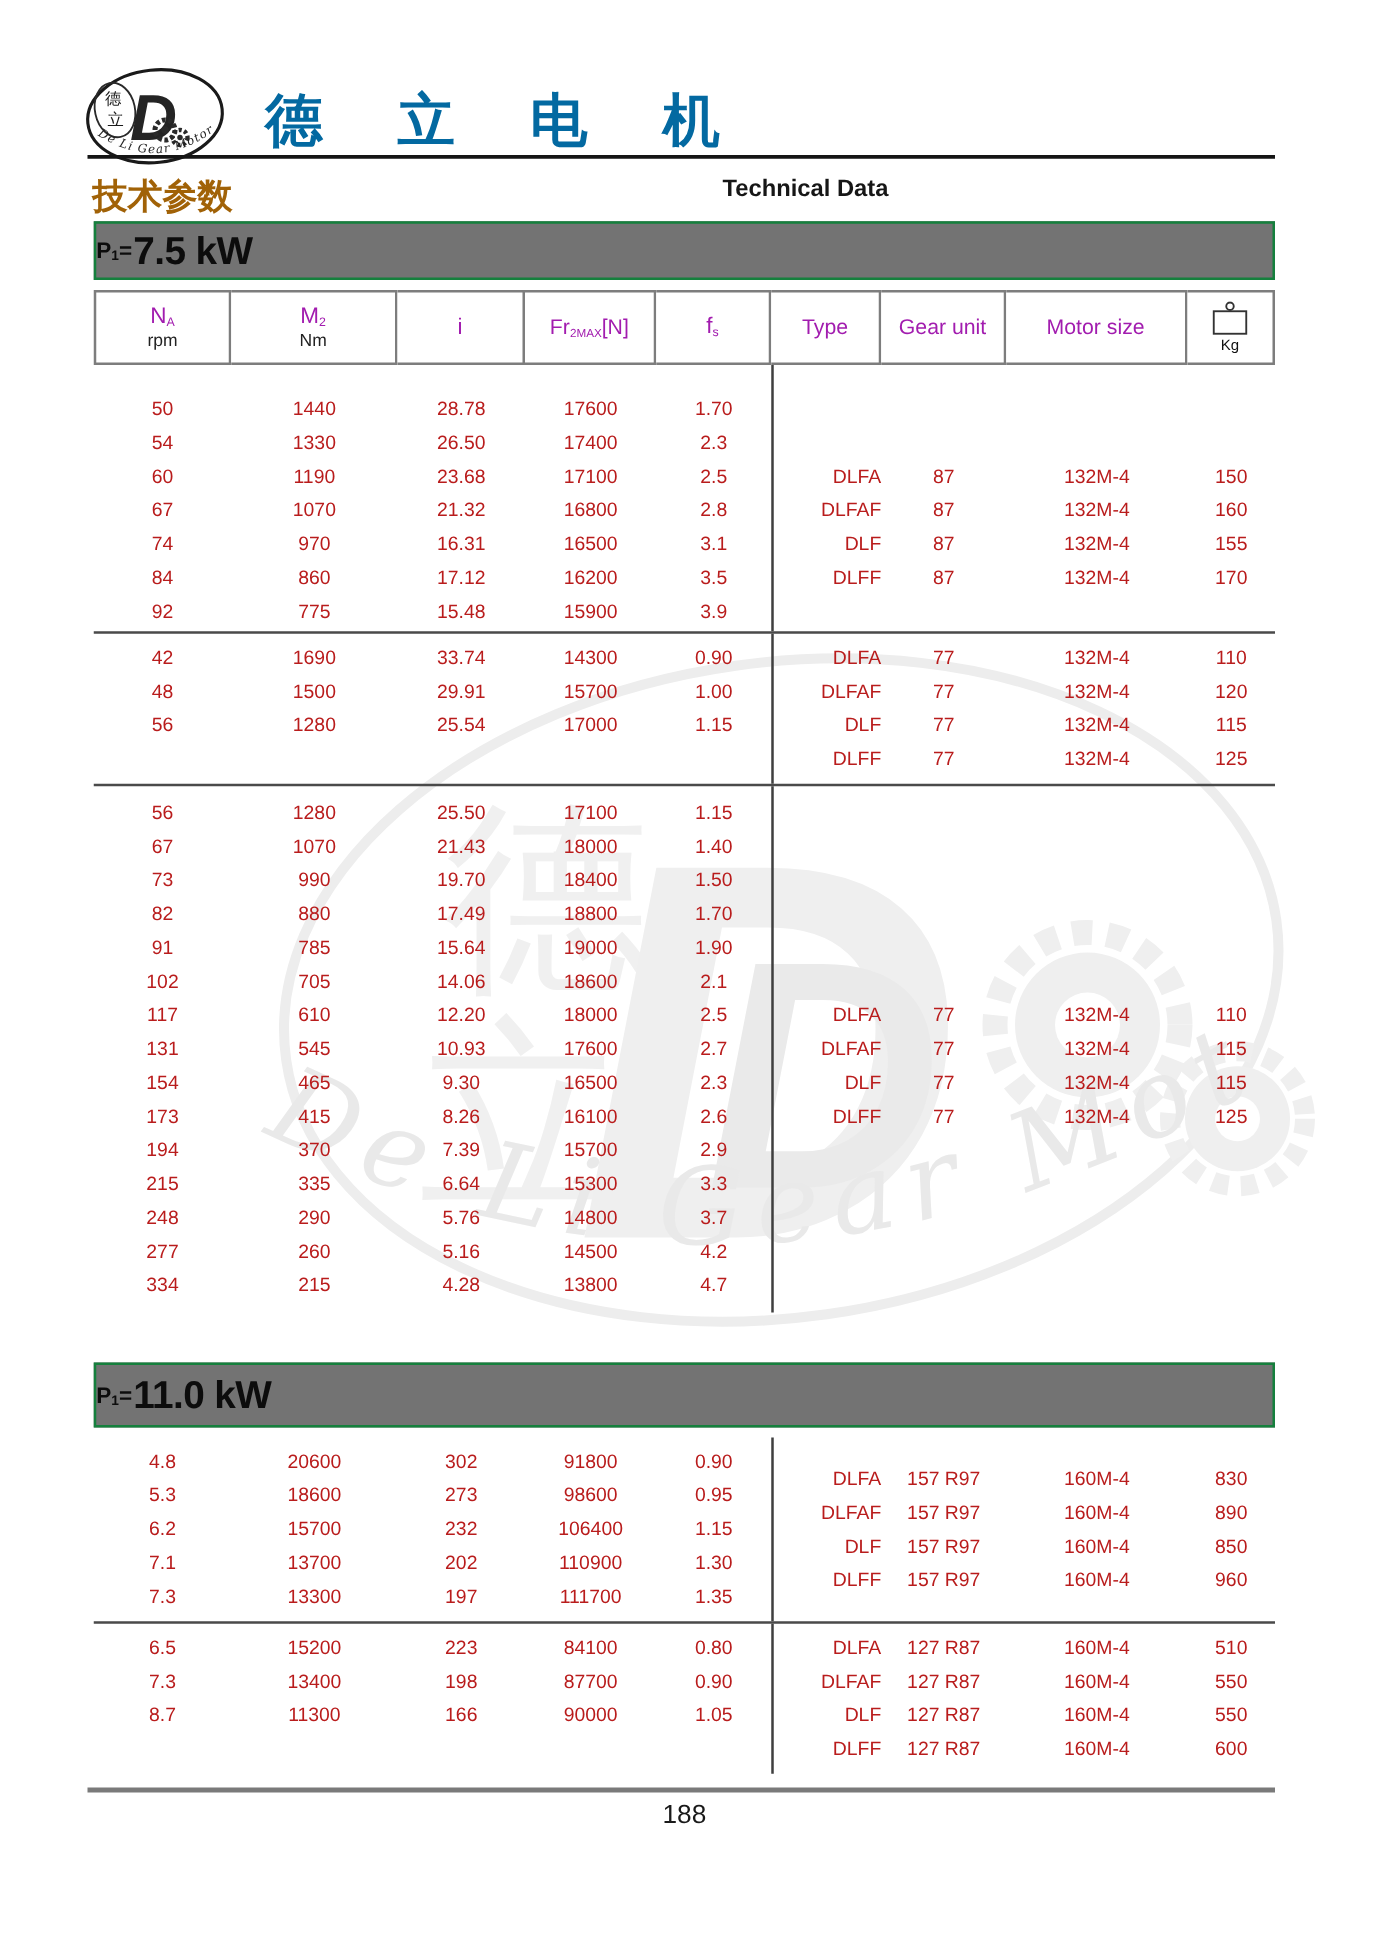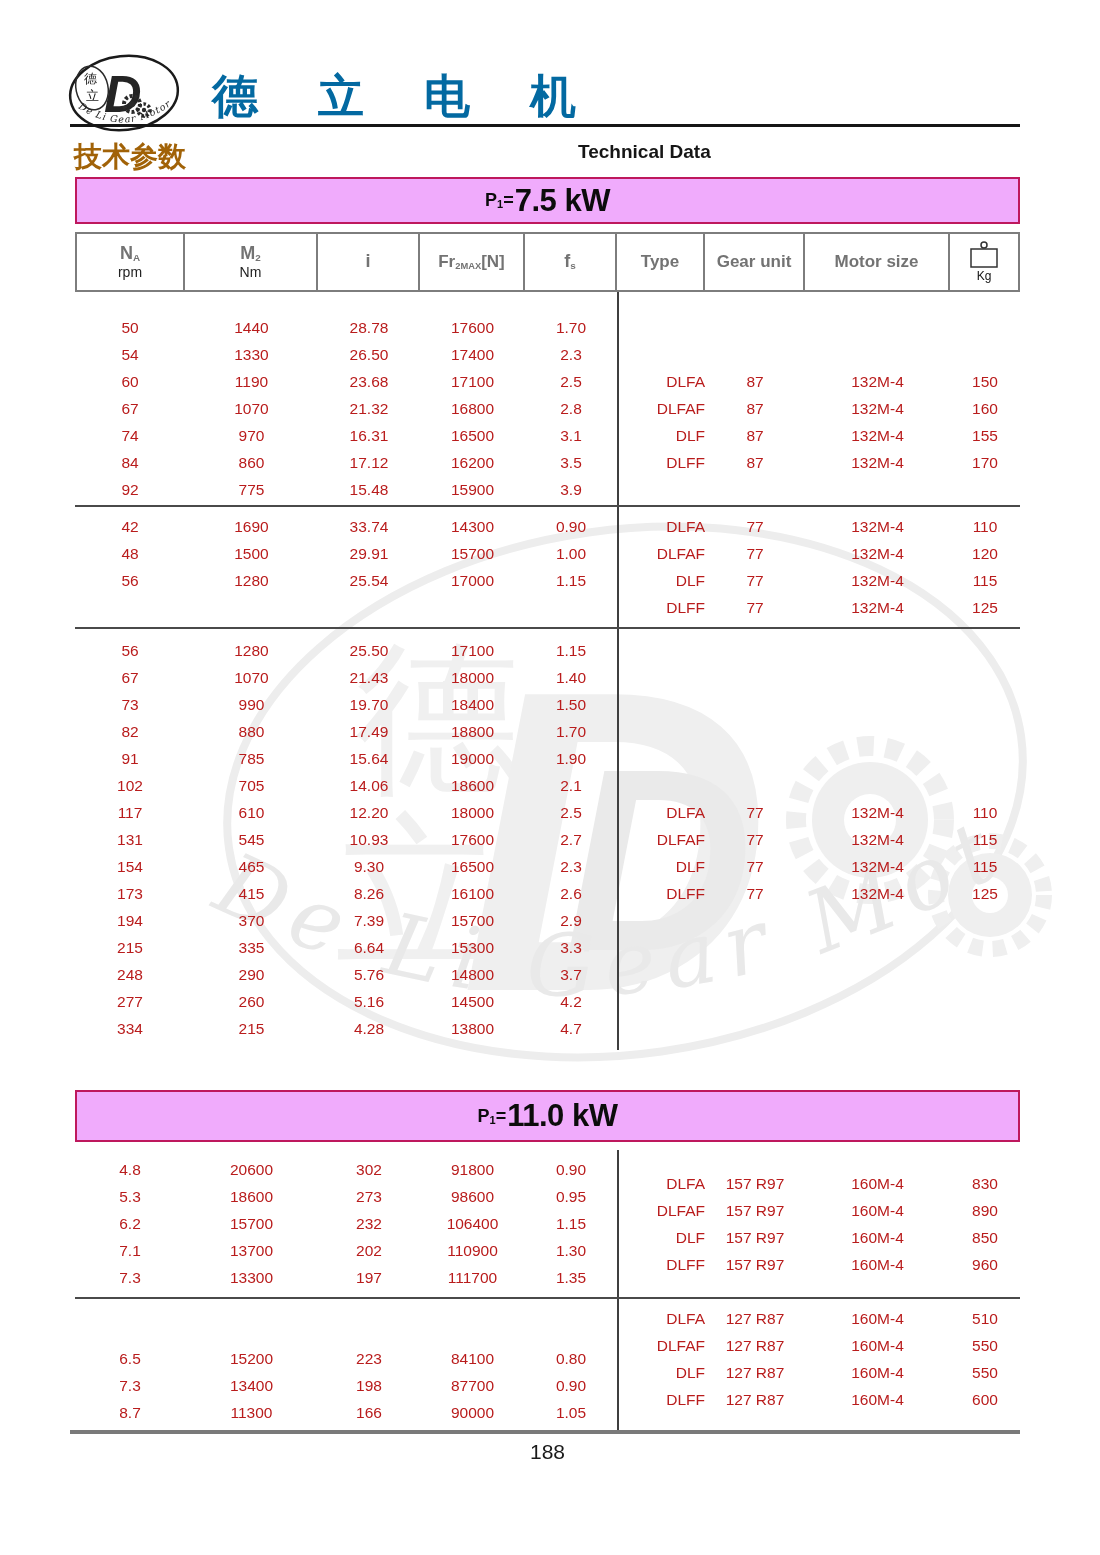--- a/index.html
+++ b/index.html
@@ -14,34 +14,34 @@
 
   
   .logo { position:absolute; left:66px; top:50px; }
   .brand-name { position:absolute; left:212px; top:66px; font-size:46px; font-weight:bold;
                 letter-spacing:22px; color:#0369a1; font-family:"DejaVu Serif", serif; white-space:nowrap; }
   .header-rule { position:absolute; left:70px; top:124px; width:950px; height:3px; background:#151515; }
   .title-zh { position:absolute; left:74px; top:138px; font-size:28px; font-weight:bold; color:#a16207; }
   .title-en { position:absolute; left:578px; top:141px; font-size:19px; font-weight:bold; color:#161616; white-space:nowrap; }
 
   
-  .power-box { position:absolute; left:75px; width:945px; border:2px solid #be185d; background:#f0abfc;
-               display:flex; align-items:center; justify-content:center; }
+  .power-box { position:absolute; left:75px; width:945px; border:2px solid #15803d; background:#737373;
+               display:flex; align-items:center; }
   #power-box-1 { top:177px; height:47px; }
   #power-box-2 { top:1090px; height:52px; }
   .p-small { font-size:18px; font-weight:bold; color:#0c0c0c; }
   .p-small .subs { font-size:11px; vertical-align:-2px; }
   .p-big { font-size:31px; font-weight:bold; color:#0c0c0c; letter-spacing:-0.5px; margin-left:1px; }
 
   
   .cols-header { position:absolute; left:75px; top:232px; width:945px; height:60px; display:flex; }
   .hcell { border:2px solid #7d7d7d; border-left:none; height:60px; display:flex; flex-direction:column;
            align-items:center; justify-content:center; background:#fff; line-height:1.1; }
   .hcell:first-child { border-left:2px solid #7d7d7d; }
-  .hmain { font-size:18px; font-weight:bold; color:#737373;text-align:right; }
+  .hmain { font-size:18px; font-weight:normal; color:#a21caf;text-align:right; }
   .hunit { font-size:14px; color:#222; margin-top:1px; }
   .subs  { font-size:0.55em; vertical-align:-0.25em; }
   .w1{width:110px}.w2{width:133px}.w3{width:102px}.w4{width:105px}.w5{width:92px}
   .w6{width:88px}.w7{width:100px}.w8{width:145px}.w9{width:70px}
   .kg-label { font-size:12px; color:#111; margin-top:1px; }
 
   
   .data-area { position:absolute; left:75px; width:945px; }
   #data-s0 { top:292px; }
   #data-s1 { top:1150px; }
@@ -488,21 +488,21 @@
             </div>
             <div class="drow drow-right">
               <span class="dcell type">DLFF</span>
               <span class="dcell">157 R97</span>
               <span class="dcell">160M-4</span>
               <span class="dcell">960</span>
             </div>
           </div>
         </div>
         <div class="block sep">
-          <div class="left-part" style="padding-top: 6px; padding-bottom: 6px; margin-top: 40px;">
+          <div class="left-part" style="padding-top: 6px; padding-bottom: 6px;">
             <div class="drow drow-left">
               <span class="dcell">6.5</span>
               <span class="dcell">15200</span>
               <span class="dcell">223</span>
               <span class="dcell">84100</span>
               <span class="dcell">0.80</span>
             </div>
             <div class="drow drow-left">
               <span class="dcell">7.3</span>
               <span class="dcell">13400</span>

